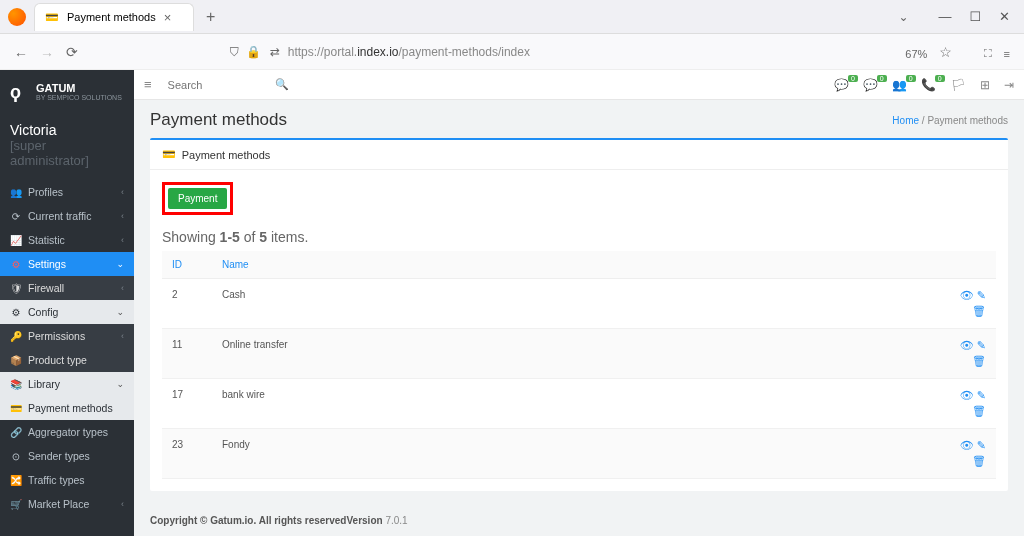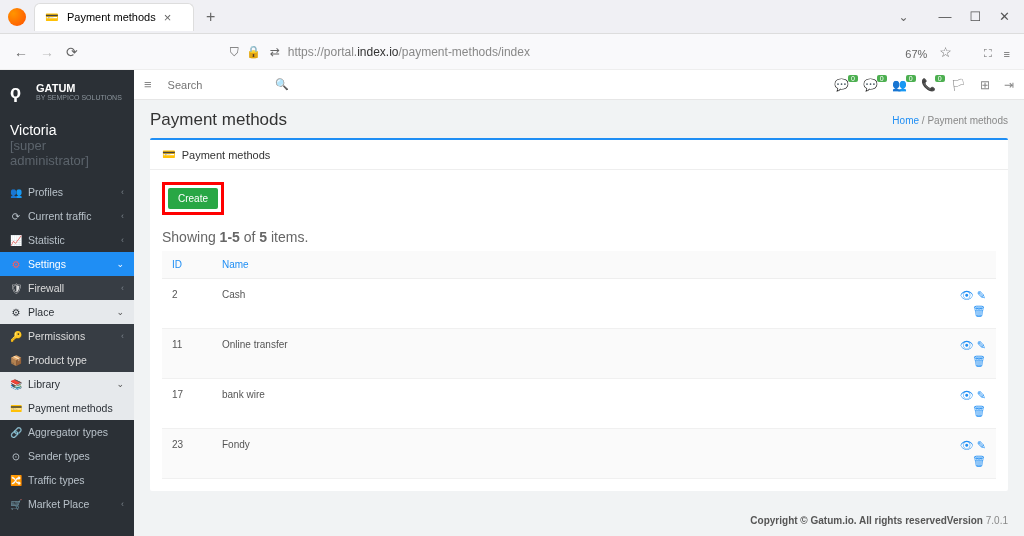--- a/index.html
+++ b/index.html
@@ -87,21 +87,21 @@
 thead th { text-align: left; padding: 8px 10px; color: #1f8ef4; font-weight: 500; border-bottom: 1px solid #eee; background: #fafafa; }
 thead th.id-col { width: 50px; }
 thead th.act-col { width: 40px; }
 tbody tr { border-bottom: 1px solid #f0f0f0; }
 tbody tr:nth-child(even) { background: #fafafa; }
 tbody td { padding: 10px; color: #555; vertical-align: top; }
 .row-actions { display: flex; flex-direction: column; align-items: flex-end; gap: 3px; }
 .row-actions .line1 { display: flex; gap: 3px; }
 .row-actions span { color: #1f8ef4; cursor: pointer; font-size: 11px; }
 
-.footer { display: flex; justify-content: flex-end; padding: 10px 16px; font-size: 10px; color: #888; background: #f1f3f4; }
+.footer { display: flex; justify-content: flex-start; padding: 10px 16px; font-size: 10px; color: #888; background: #f1f3f4; }
 .footer b { color: #555; }
 </style>
 </head>
 <body>
 
 <div class="browser-chrome">
   <div class="ff-logo"></div>
   <div class="tab-strip">
     <div class="tab">
       <span class="tab-favicon">💳</span>
@@ -186,21 +186,21 @@
         <div class="side-item group-dark">
           <span class="lbl">
             <span class="ico">🛡</span>
             <span>Firewall</span>
           </span>
           <span class="chev">‹</span>
         </div>
         <div class="side-item group-light">
           <span class="lbl">
             <span class="ico">⚙</span>
-            <span>Place</span>
+            <span>Config</span>
           </span>
           <span class="chev">⌄</span>
         </div>
         <div class="side-item group-dark">
           <span class="lbl">
             <span class="ico">🔑</span>
             <span>Permissions</span>
           </span>
           <span class="chev">‹</span>
         </div>
@@ -279,21 +279,21 @@
         </div>
       </div>
 
       <div class="panel">
         <div class="panel-head">
           <span class="card-ico">💳</span>
           <span>Payment methods</span>
         </div>
         <div class="panel-body">
           <div class="create-btn-wrap">
-            <button class="create-btn">Create</button>
+            <button class="create-btn">Payment</button>
           </div>
           <div class="showing">
             <span>Showing </span><b>1-5</b><span> of </span><b>5</b><span> items.</span>
           </div>
           <table>
             <thead>
               <tr>
                 <th class="id-col">ID</th>
                 <th>Name</th>
                 <th class="act-col"></th>

